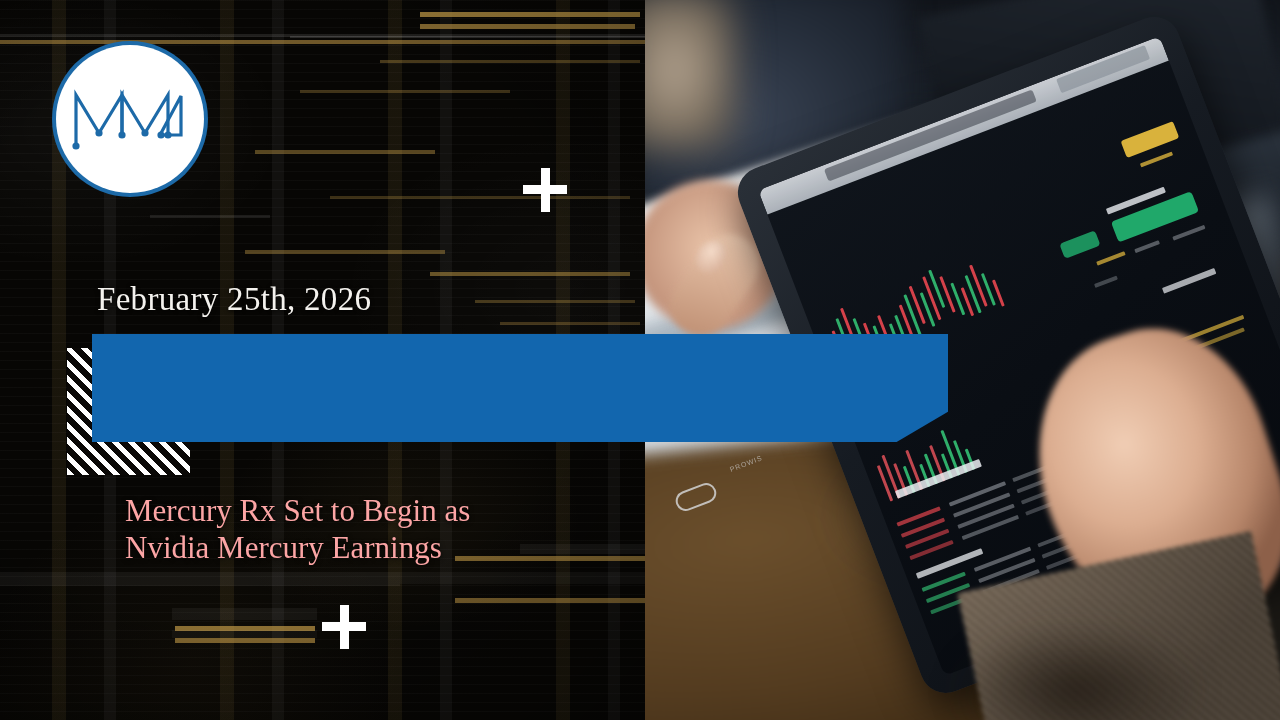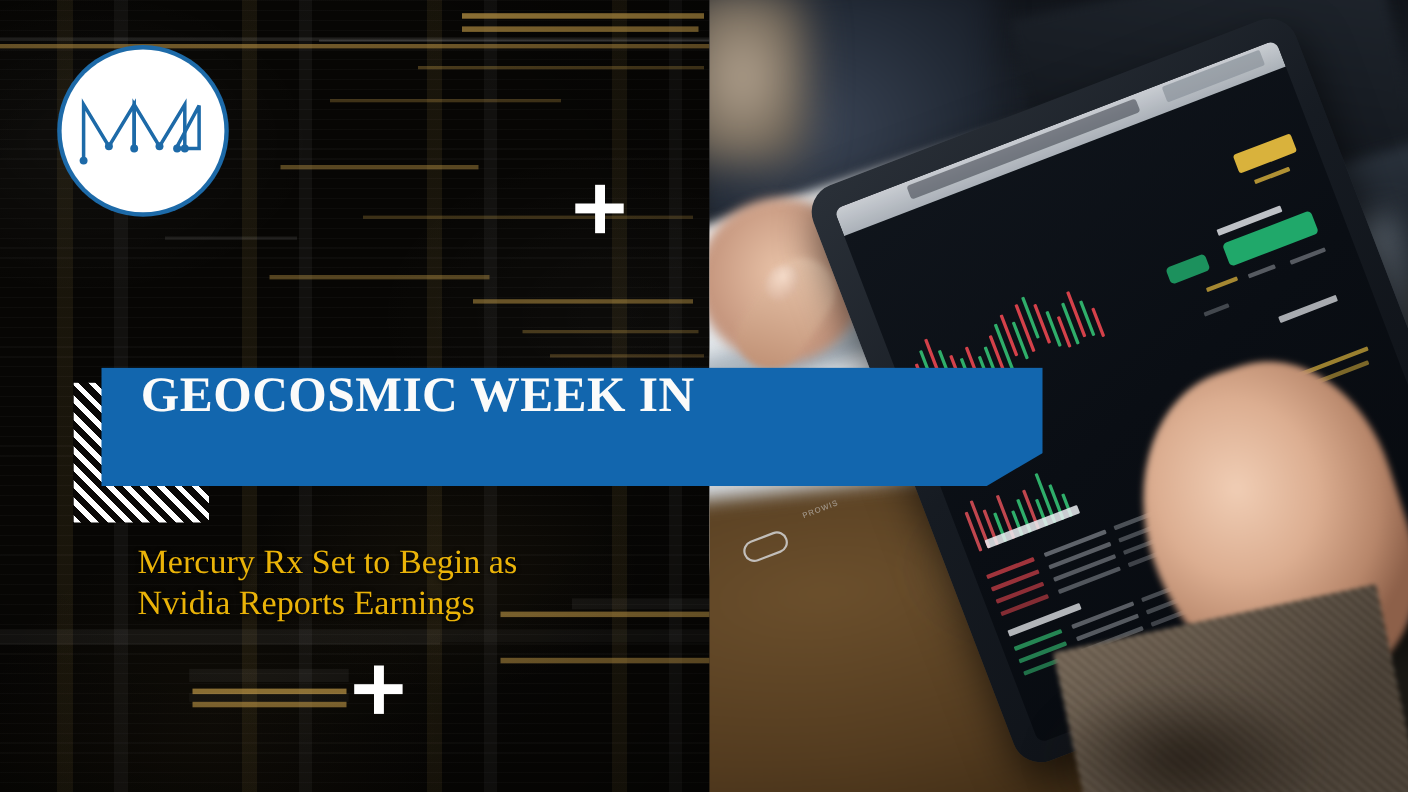--- a/index.html
+++ b/index.html
@@ -191,21 +191,21 @@
   }
   #title-text {
     position:absolute; left:128px; top:338px; width:830px;
     font-size:45px; line-height:43px; font-weight:bold; color:#fbfbfa;
     letter-spacing:.4px; text-transform:uppercase;
   }
   #title-text .l2 { display:block; }
 
   #subtitle {
     position:absolute; left:125px; top:492px; width:520px;
-    font-size:31px; line-height:37px; color:#eab308;
+    font-size:31px; line-height:37px; color:#fca5a5;
     text-shadow:0 1px 5px rgba(0,0,0,.95);
   }
 
   
   .plus { position:absolute; }
   .plus .h, .plus .v { position:absolute; background:#ffffff; }
 
   #plus-top { left:523px; top:168px; width:44px; height:44px; }
   #plus-bottom { left:322px; top:605px; width:44px; height:44px; }
   .plus .h { left:0; top:17px; width:44px; height:9px; }
@@ -381,28 +381,28 @@
         <circle cx="5" cy="58" r="3.6"></circle>
         <circle cx="28" cy="45" r="3.6"></circle>
         <circle cx="51" cy="47" r="3.6"></circle>
         <circle cx="74" cy="45" r="3.6"></circle>
         <circle cx="97" cy="47" r="3.6"></circle>
         <circle cx="90" cy="47" r="3.6"></circle>
       </g>
     </svg>
   </div>
 
+  <div id="date-line">February 25th, 2026</div>
 
   <div id="title-text">
-    <span class="l1">GEOCOSMIC WEEK IN</span>
   </div>
 
   <div id="subtitle">
     <span>Mercury Rx Set to Begin as</span><br>
-    <span>Nvidia Reports Earnings</span>
+    <span>Nvidia Mercury Earnings</span>
   </div>
 
   <div class="plus" id="plus-top">
     <div class="h"></div>
       <div class="v"></div>
   </div>
   <div class="plus" id="plus-bottom">
     <div class="h"></div>
       <div class="v"></div>
   </div>

